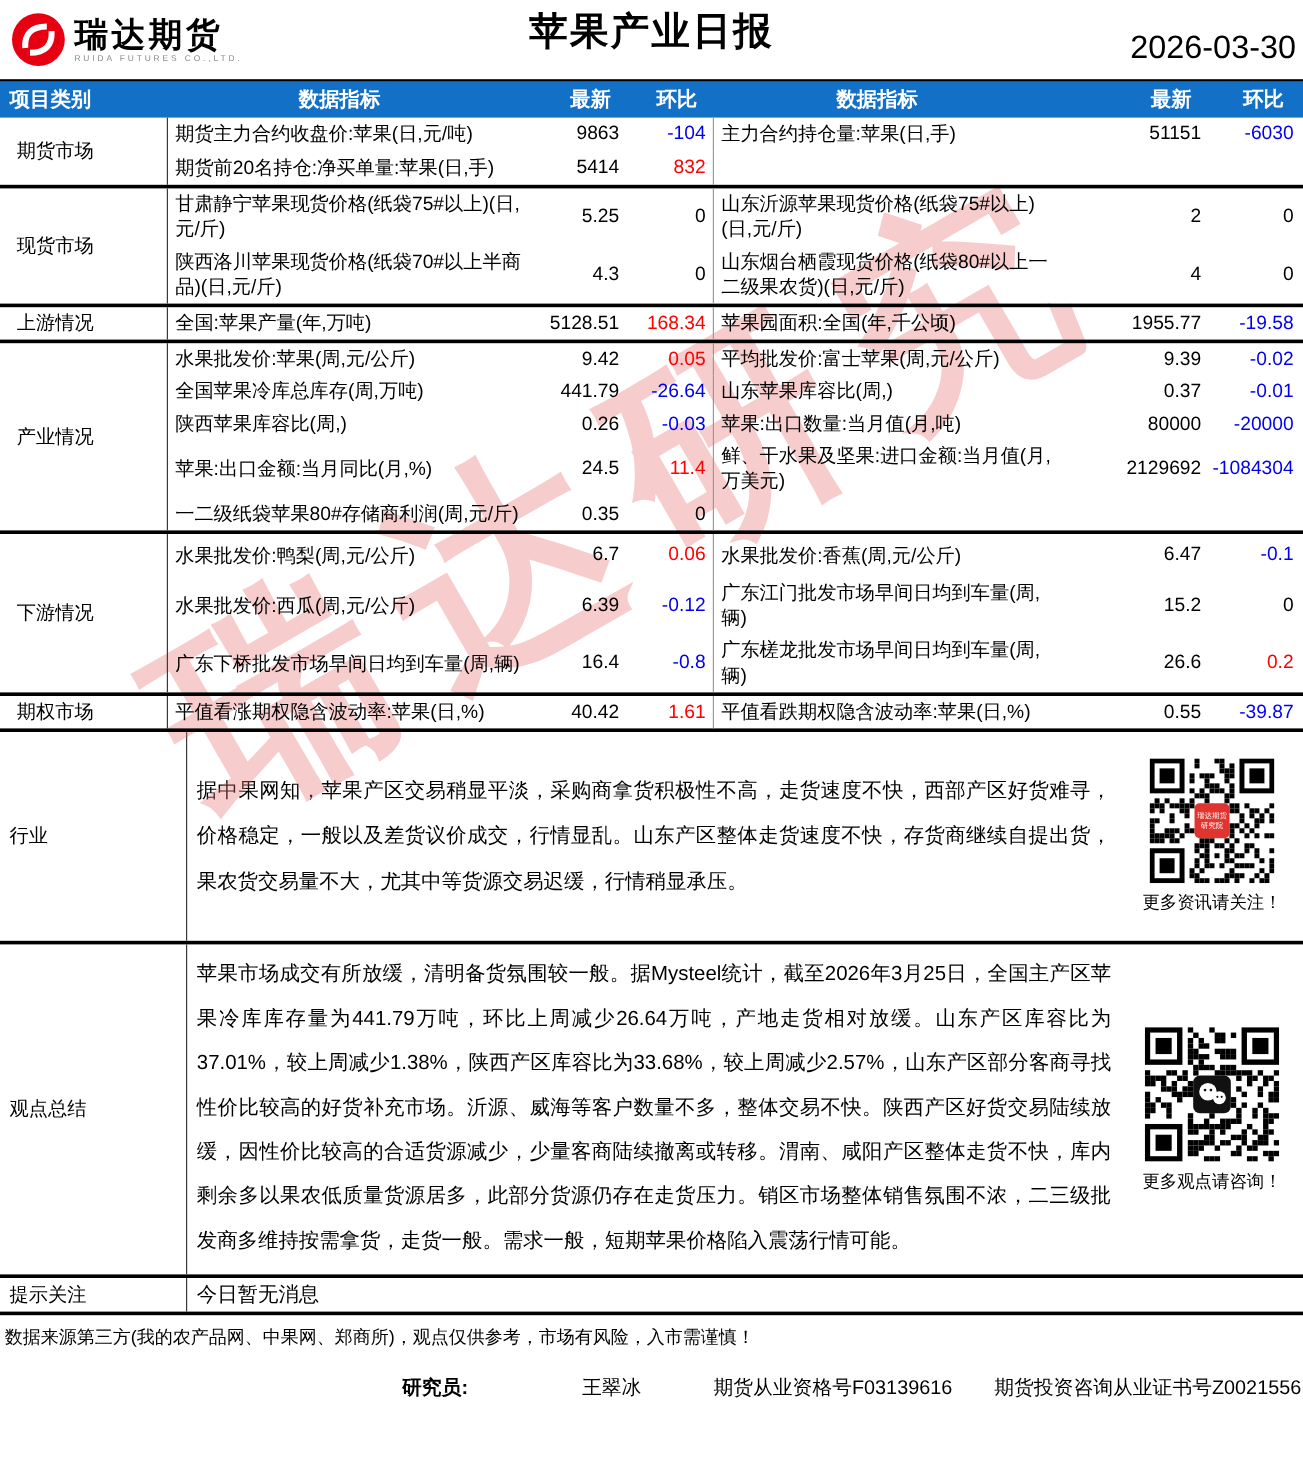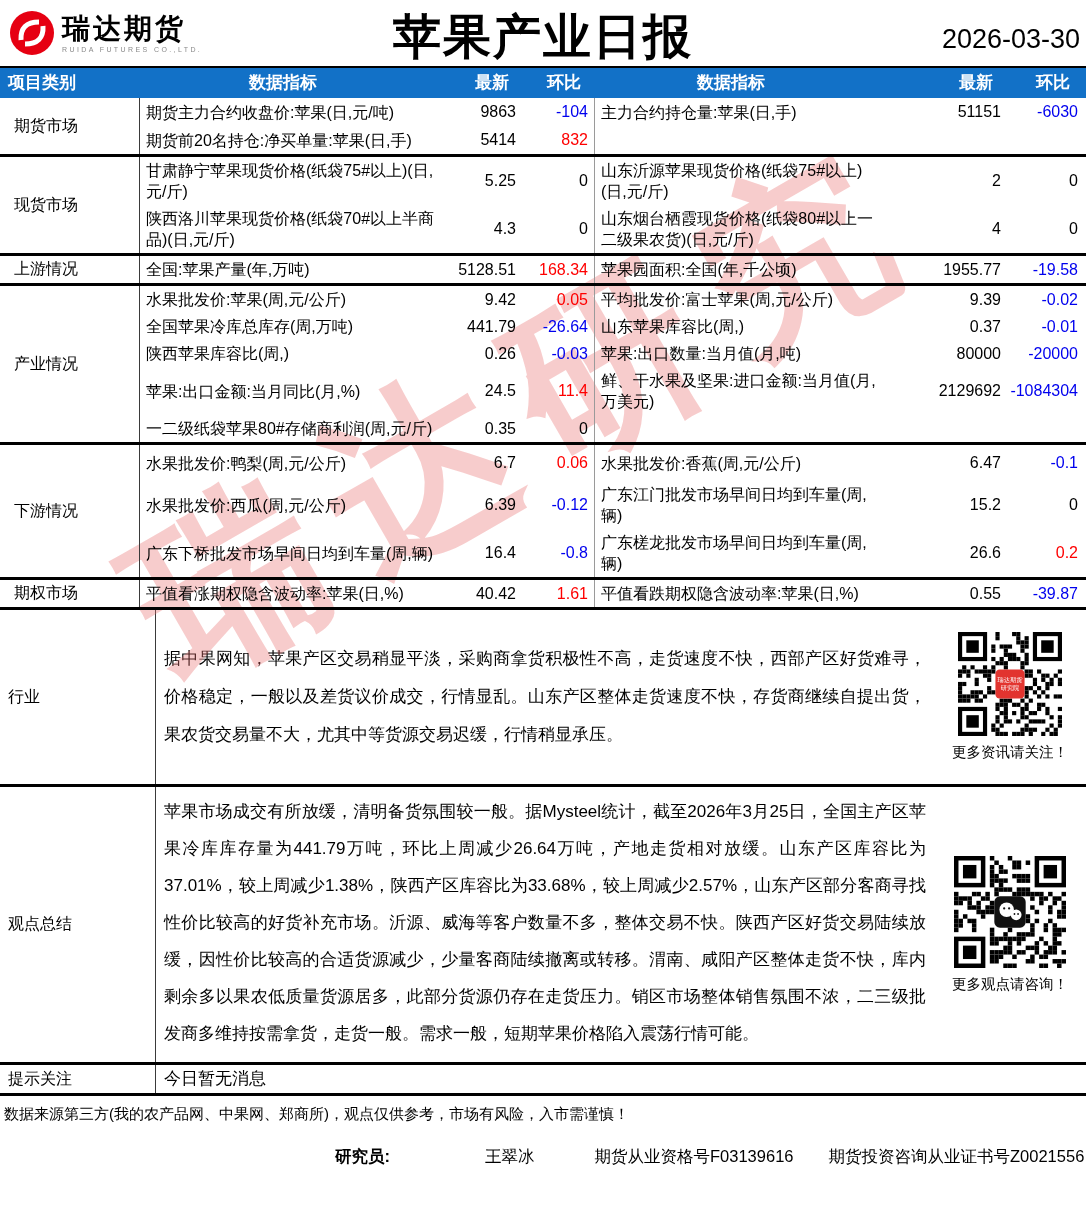--- a/index.html
+++ b/index.html
@@ -6,21 +6,21 @@
   html,body { background:#fff; }
   body { font-family:"Liberation Sans","DejaVu Sans",sans-serif; color:#000; }
   .page { position:relative; width:1086px; height:1229px; margin:0 auto; background:#fff; overflow:hidden; }
 
   
   .rpt-header { position:relative; height:68px; border-bottom:2px solid #000; }
   .logo-wrap { position:absolute; left:8px; top:9px; display:flex; align-items:center; }
   .logo-txt { margin-left:6px; display:flex; flex-direction:column; }
   .logo-cn { font-size:28px; font-weight:bold; letter-spacing:3px; line-height:30px; }
   .logo-en { font-size:7px; color:#8a8a8a; letter-spacing:2.4px; margin-top:2px; }
-  .rpt-title { position:absolute; left:0; right:0; top:5px; text-align:center; font-size:48px; font-weight:bold; letter-spacing:2px; }
+  .rpt-title { position:absolute; left:0; right:0; top:5px; text-align:center; font-size:32px; font-weight:bold; letter-spacing:2px; }
   .rpt-date { position:absolute; right:6px; top:24px; font-size:27px; }
 
   
   .thead { display:flex; align-items:center; height:30px; background:#1271c7; color:#fff; font-size:17px; font-weight:bold; }
   .th { line-height:30px; }
   .th.cat  { width:133px; padding-left:8px; }
   .th.ind1 { width:300px; text-align:center; }
   .th.lat1 { width:76px;  text-align:right; }
   .th.mom1 { width:78px;  text-align:right; padding-right:6px; }
   .th.ind2 { width:288px; text-align:center; }

